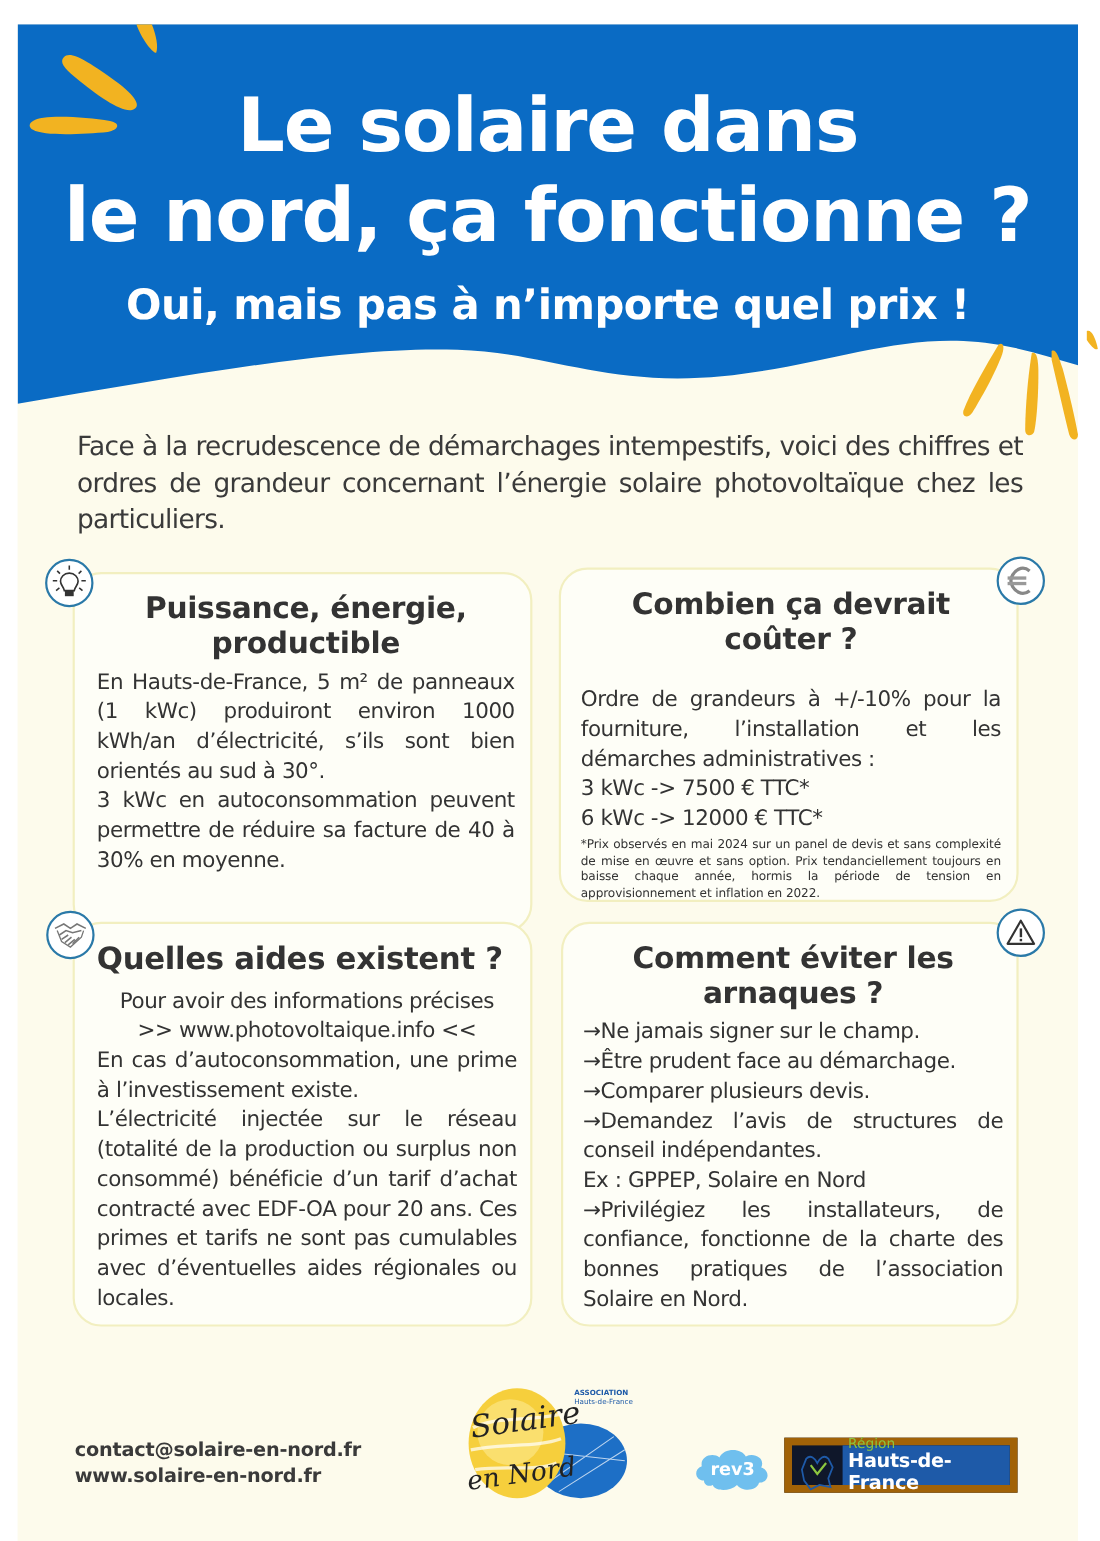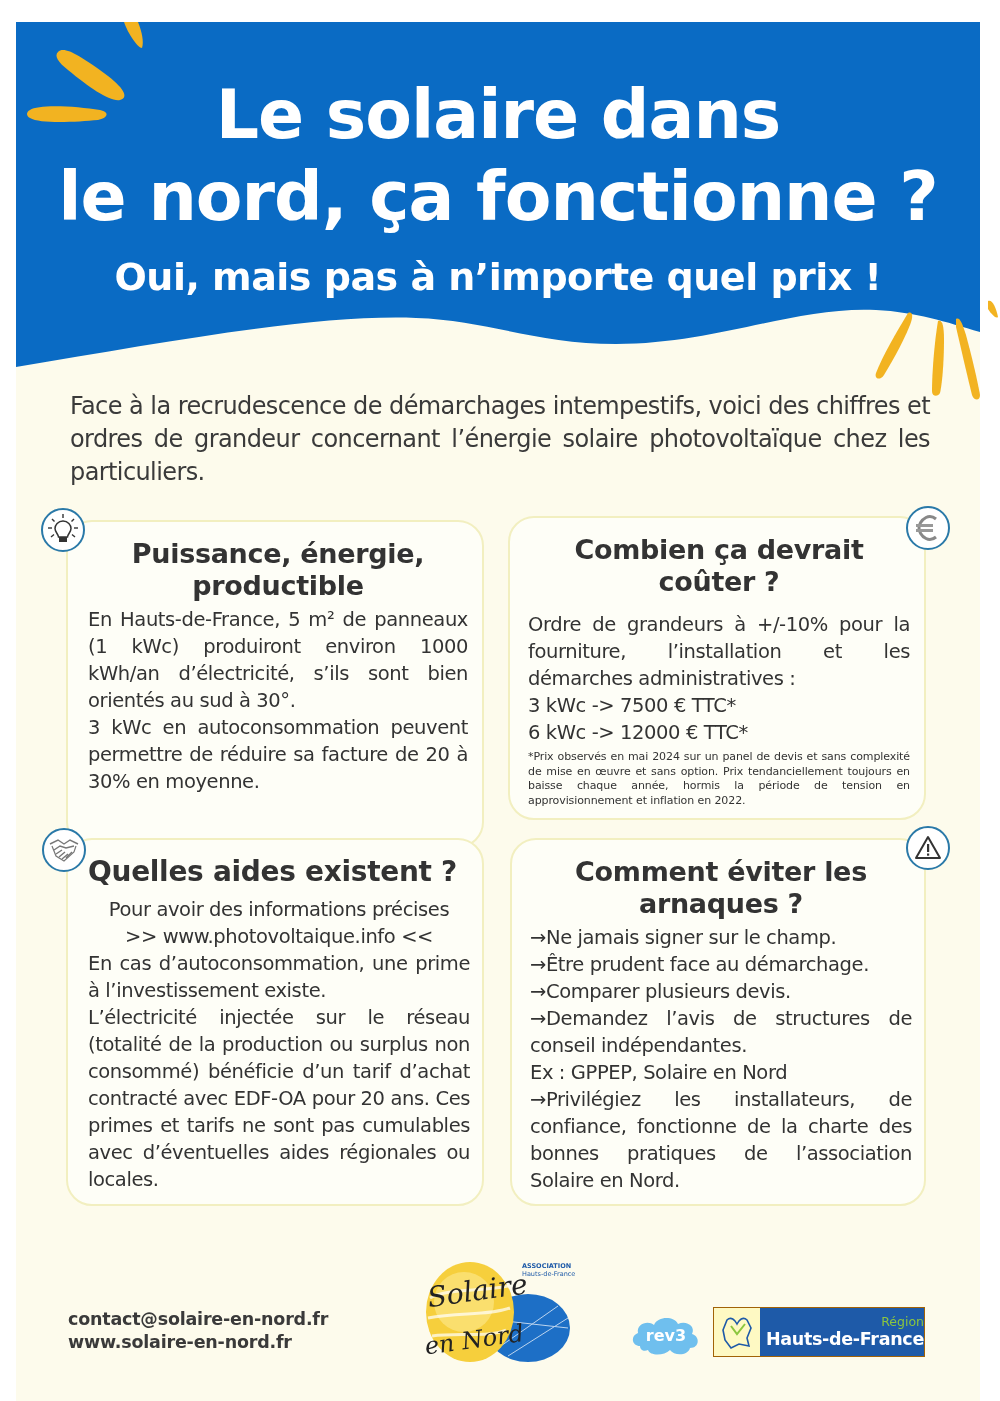--- a/index.html
+++ b/index.html
@@ -64,21 +64,21 @@
     .footer-contact {
       position: absolute; left: 68px; top: 1308px; font-weight: bold; font-size: 17.5px;
       line-height: 23px; color: #3a3a3a; letter-spacing: -0.2px;
     }
     .logo-sen { position: absolute; left: 418px; top: 1258px; width: 160px; height: 110px; }
     .logo-rev3 {
       position: absolute; left: 630px; top: 1312px; width: 72px; height: 46px;
     }
     .logo-hdf {
       position: absolute; left: 713px; top: 1307px; width: 212px; height: 50px;
-      border: 1px solid #a16207; background: #fef9c3; display: flex; text-align: right;
+      border: 7px solid #a16207; background: #0f172a; display: flex;
     }
     .logo-hdf .mapbox { width: 46px; height: 48px; display:flex; align-items:center; justify-content:center; }
     .logo-hdf .txt {
       flex: 1; background: #1e5aa8; color: #fff; padding-left: 5px; display: flex;
       flex-direction: column; justify-content: center;
     }
     .logo-hdf .reg { color: #8cc63f; font-size: 12.5px; line-height: 14px; }
     .logo-hdf .hdf { font-weight: bold; font-size: 17.5px; line-height: 20px; letter-spacing: -0.3px; }
   </style>
 </head>
@@ -111,39 +111,39 @@
 
 <div class="intro">Face à la recrudescence de démarchages intempestifs, voici des chiffres et ordres de grandeur concernant l’énergie solaire photovoltaïque chez les particuliers.</div>
 
 <div class="card" style="left:66px; top:520px; width:418px; height:328px; padding:16px 14px 10px 20px;">
   <div class="card-title" style="margin-bottom:4px;">
     <span>Puissance, énergie,</span><br>
     <span>productible</span>
   </div>
   <div class="card-body">
     <p><span>En Hauts-de-France, </span><b>5 m²</b><span> de panneaux (1 kWc) produiront environ </span><b>1000 kWh/an d’électricité,</b><span> s’ils sont bien orientés au sud à 30°.</span></p>
-    <p><span>3 kWc en autoconsommation peuvent permettre de </span><b>réduire</b><span> sa facture de </span><b>20</b><span> à </span><b>30%</b><span> en moyenne.</span></p>
+    <p><span>3 kWc en autoconsommation peuvent permettre de </span><b>réduire</b><span> sa facture de </span><b>40</b><span> à </span><b>30%</b><span> en moyenne.</span></p>
   </div>
 </div>
 <div class="icon-circle" style="left:41px; top:508px;">
   <svg width="34" height="34" viewBox="0 0 34 34">
     <path d="M17,8 C12,8 9,12 9,15.5 C9,19 12,20.5 12.5,24 L21.5,24 C22,20.5 25,19 25,15.5 C25,12 22,8 17,8 Z" fill="none" stroke="#333" stroke-width="1.5"></path>
     <rect x="13" y="24" width="8" height="5" fill="#333"></rect>
     <line x1="17" y1="1" x2="17" y2="5" stroke="#333" stroke-width="1.4"></line>
     <line x1="6" y1="6" x2="8.5" y2="8.5" stroke="#333" stroke-width="1.4"></line>
     <line x1="28" y1="6" x2="25.5" y2="8.5" stroke="#333" stroke-width="1.4"></line>
     <line x1="2" y1="15" x2="6" y2="15" stroke="#333" stroke-width="1.4"></line>
     <line x1="28" y1="15" x2="32" y2="15" stroke="#333" stroke-width="1.4"></line>
     <line x1="5" y1="24" x2="8" y2="21.5" stroke="#333" stroke-width="1.4"></line>
     <line x1="29" y1="24" x2="26" y2="21.5" stroke="#333" stroke-width="1.4"></line>
   </svg>
 </div>
 
 <div class="card" style="left:508px; top:516px; width:418px; height:304px; padding:16px 14px 10px 18px;">
-  <div class="card-title" style="margin-bottom:13px;">
+  <div class="card-title" style="margin-bottom:24px;">
     <span>Combien ça devrait</span><br>
     <span>coûter ?</span>
   </div>
   <div class="card-body">
     <p>Ordre de grandeurs à +/-10% pour la fourniture, l’installation et les démarches administratives :</p>
     <p>3 kWc -&gt; 7500 € TTC*</p>
     <p>6 kWc -&gt; 12000 € TTC*</p>
   </div>
   <div class="footnote">*Prix observés en mai 2024 sur un panel de devis et sans complexité de mise en œuvre et sans option. Prix tendanciellement toujours en baisse chaque année, hormis la période de tension en approvisionnement et inflation en 2022.</div>
 </div>

